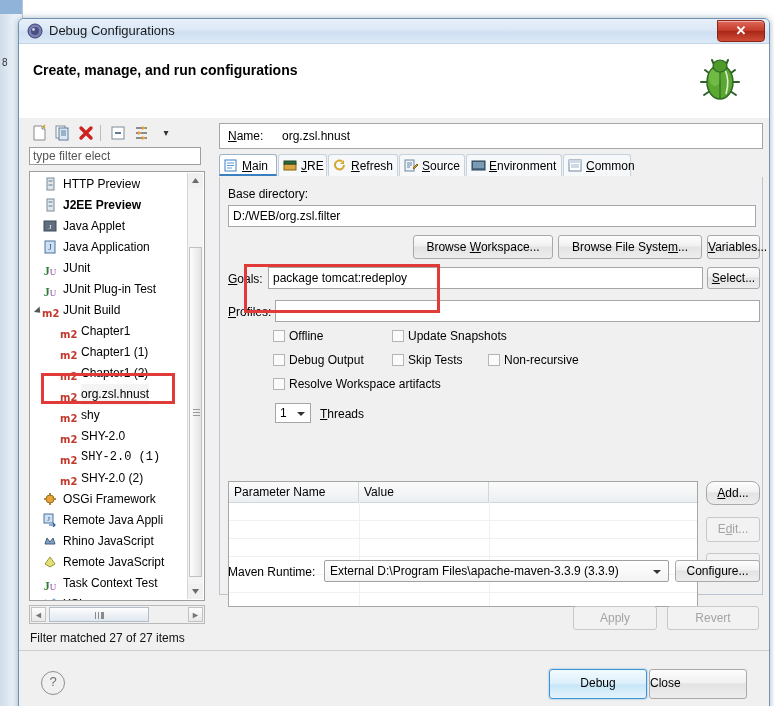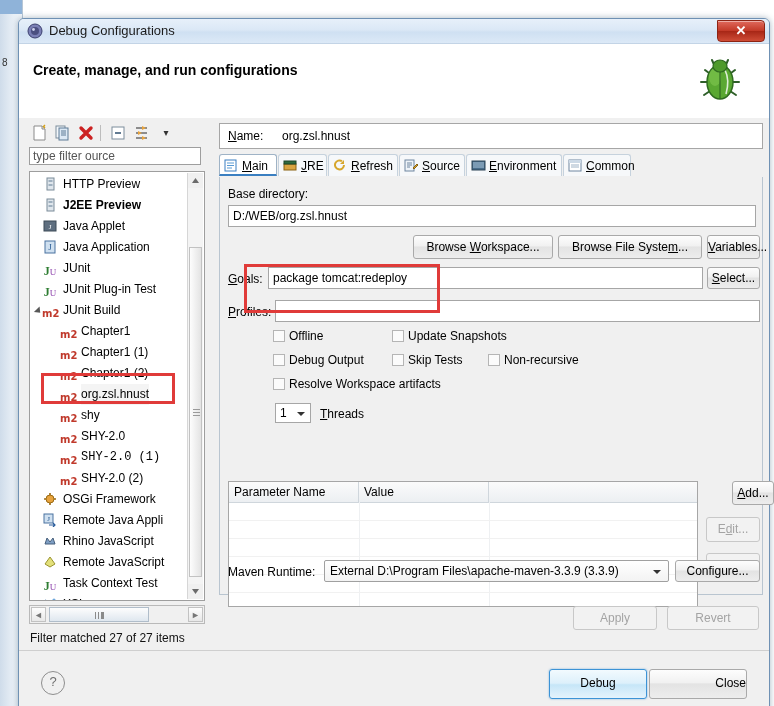--- a/index.html
+++ b/index.html
@@ -412,21 +412,21 @@
     box-shadow: 0 0 2px rgba(60,147,214,.7);
     line-height: 26px; text-align: center; font-size: 12px;
     cursor: pointer;
   }
   .btn-close {
     position: absolute; right: 0px; top: 18px;
     width: 96px; height: 28px;
     border: 1px solid #a9a9a9;
     border-radius: 3px;
     background: linear-gradient(to bottom,#fdfdfd 0%, #f1f1f1 45%, #e3e3e3 50%, #ededed 100%);
-    line-height: 26px; text-align: right; font-size: 12px;
+    line-height: 26px; text-align: left; font-size: 12px;
     cursor: pointer;
   }
   .bottom-right-wrap {
     position: absolute; right: 22px; top: 0; width: 200px; height: 62px;
   }
 
   
   .annot {
     position: absolute;
     border: 3px solid #e03b39;
@@ -517,21 +517,21 @@
             <svg width="18" height="18" viewBox="0 0 18 18">
               <path d="M3 4 h11 M3 9 h11 M3 14 h11" stroke="#6b6b6b" stroke-width="1.3"></path>
               <path d="M9 2 l4 2 -4 2 z" fill="#e8a33d"></path>
               <path d="M5 7 l4 2 -4 2 z" fill="#e8a33d"></path>
               <path d="M9 12 l4 2 -4 2 z" fill="#e8a33d"></path>
             </svg>
           </span>
           <span class="tb-icon" style="left:130px;font-size:10px;color:#333;line-height:18px;text-align:center">▾</span>
         </div>
 
-        <div class="filter-input">type filter ource</div>
+        <div class="filter-input">type filter elect</div>
 
         <div class="tree-box">
           <div id="tree-list" style="position:absolute;left:0;top:2px;right:16px;">
               <div class="tree-item">
                 <span class="ti-icon" style="left: 12px;"><svg width="14" height="14" viewBox="0 0 14 14">
                     <rect x="4" y="1" width="7" height="12" fill="#dfe6ec" stroke="#7b8b99"></rect>
                     <rect x="5.5" y="3" width="4" height="2" fill="#9fb0bf"></rect>
                     <rect x="5.5" y="7" width="4" height="2" fill="#9fb0bf"></rect>
                   </svg></span>
                 <span class="ti-label" style="left: 33px;">HTTP Preview</span>
@@ -704,21 +704,21 @@
                   <rect x="1" y="1" width="12" height="11" fill="#fff" stroke="#6f86a0"></rect>
                   <rect x="1" y="1" width="12" height="3" fill="#ccd9e6"></rect>
                   <path d="M3 6h8 M3 8h8" stroke="#9fb3c6"></path>
                 </svg></span><span><span class="u">C</span>ommon</span></div>
           </div>
 
         <div class="tabpanel">
 
           <div class="lbl" style="left:8px;top:10px;">Base directory:</div>
 
-          <div class="txtfield" style="left:8px;top:28px;width:528px;">D:/WEB/org.zsl.hnust</div>
+          <div class="txtfield" style="left:8px;top:28px;width:528px;">D:/WEB/org.zsl.filter</div>
 
           <div class="btn" style="left:193px;top:58px;width:140px;height:24px;line-height:22px;">Browse <span class="u">W</span>orkspace...</div>
           <div class="btn" style="left:338px;top:58px;width:144px;height:24px;line-height:22px;">Browse File Syste<span class="u">m</span>...</div>
           <div class="btn" style="left:487px;top:58px;width:53px;height:24px;line-height:22px;"><span class="u">V</span>ariables...</div>
 
           <div class="lbl" style="left:8px;top:95px;"><span class="u">G</span>oals:</div>
           <div class="txtfield" style="left:48px;top:90px;width:435px;">package tomcat:redeploy</div>
           <div class="btn" style="left:487px;top:90px;width:53px;height:22px;line-height:20px;"><span class="u">S</span>elect...</div>
 
           <div class="lbl" style="left:8px;top:128px;"><span class="u">P</span>rofiles:</div>
@@ -760,21 +760,21 @@
             <div id="ptable-rows">
                 <div class="pt-row"></div>
                 <div class="pt-row"></div>
                 <div class="pt-row"></div>
                 <div class="pt-row"></div>
                 <div class="pt-row"></div>
                 <div class="pt-row"></div>
               </div>
           </div>
 
-          <div class="btn" style="left:512px;top:304px;width:42px;height:24px;line-height:22px;"><span class="u">A</span>dd...</div>
+          <div class="btn" style="left:486px;top:304px;width:54px;height:24px;line-height:22px;border-radius:8px;"><span class="u">A</span>dd...</div>
           <div class="btn disabled" style="left:486px;top:340px;width:54px;height:25px;line-height:22px;">E<span class="u">d</span>it...</div>
           <div class="btn disabled" style="left:486px;top:376px;width:54px;height:24px;line-height:22px;"><span class="u">R</span>emove</div>
 
           <div class="lbl" style="left:8px;top:388px;">Maven Runtime:</div>
           <div class="combo" style="left:104px;top:383px;width:345px;">
             <span>External D:\Program Files\apache-maven-3.3.9 (3.3.9)</span>
             <span class="caret"></span>
           </div>
           <div class="btn" style="left:455px;top:383px;width:85px;height:22px;line-height:20px;">Configure...</div>
         </div>

